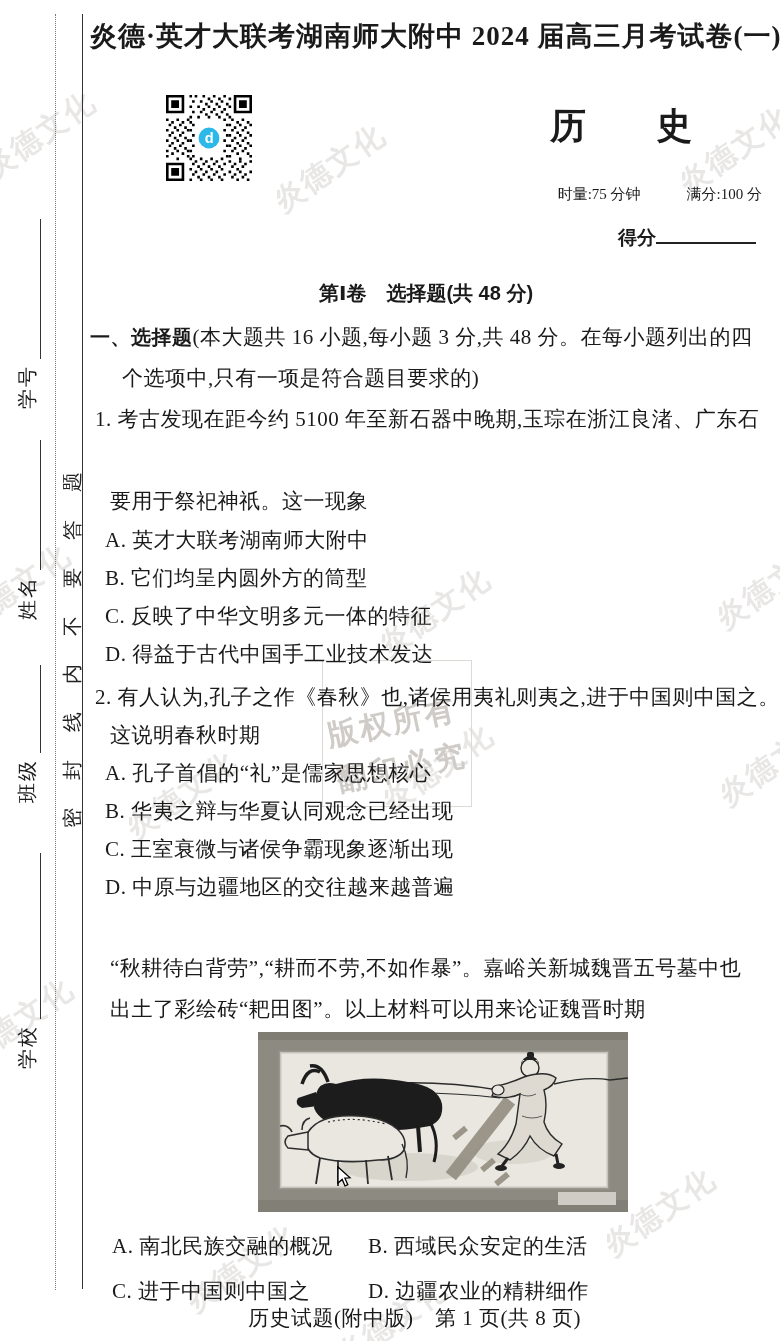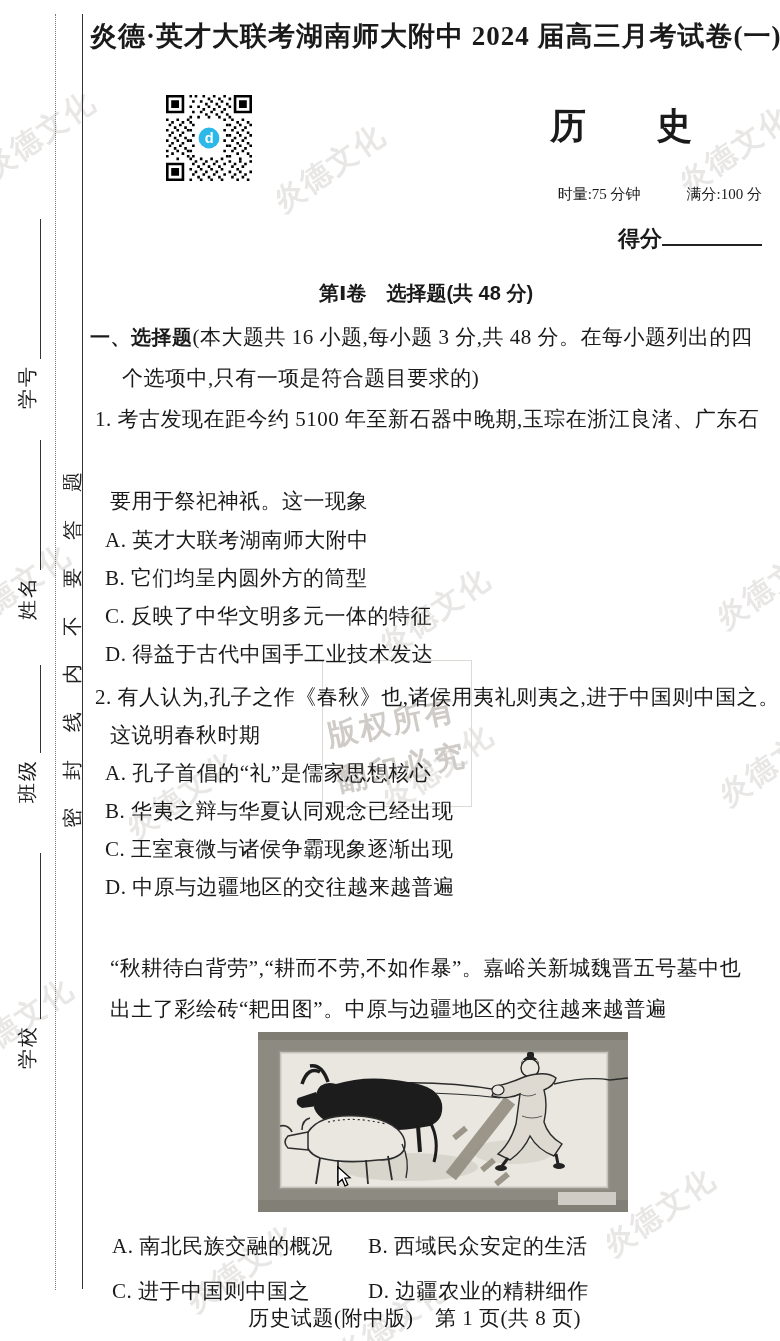--- a/index.html
+++ b/index.html
@@ -31,21 +31,21 @@
             transform:rotate(-90deg);font-size:20px;letter-spacing:28px;
             text-align:center;color:#222;z-index:1;}
 
   
   .exam-title{left:90px;top:18px;width:672px;text-align:right;font-size:27px;
               font-weight:900;letter-spacing:1px;}
   .subject{left:90px;top:102px;width:672px;text-align:right;font-size:36px;
            font-weight:bold;letter-spacing:70px;text-indent:70px;}
   .infoline{left:90px;top:185px;width:672px;text-align:right;font-size:15px;}
   .info-gap{display:inline-block;width:46px;}
-  .score{left:618px;top:224px;font-size:22px;font-weight:bold;}
+  .score{left:618px;top:224px;font-size:19px;font-weight:bold;}
   .score-line{display:inline-block;width:100px;border-bottom:2px solid #222;height:18px;}
   .section-title{left:90px;top:280px;width:672px;text-align:center;font-size:20px;
                  font-weight:bold;}
   
   .bl{position:absolute;font-size:21px;white-space:nowrap;letter-spacing:.5px;}
   .b{font-weight:bold;font-family:"Liberation Sans","DejaVu Sans",sans-serif;font-size:20px;}
   .footer{left:248px;top:1304px;font-size:21px;letter-spacing:.5px;}
 
   
   .qr{position:absolute;left:166px;top:95px;z-index:1;}
@@ -140,21 +140,21 @@
   <div class="bl" style="left:105px;top:640px">D. 得益于古代中国手工业技术发达</div>
 
   <div class="bl" style="left:95px;top:683px">2. 有人认为,孔子之作《春秋》也,诸侯用夷礼则夷之,进于中国则中国之。</div>
   <div class="bl" style="left:110px;top:721px">这说明春秋时期</div>
   <div class="bl" style="left:105px;top:759px">A. 孔子首倡的“礼”是儒家思想核心</div>
   <div class="bl" style="left:105px;top:797px">B. 华夷之辩与华夏认同观念已经出现</div>
   <div class="bl" style="left:105px;top:835px">C. 王室衰微与诸侯争霸现象逐渐出现</div>
   <div class="bl" style="left:105px;top:873px">D. 中原与边疆地区的交往越来越普遍</div>
 
   <div class="bl" style="left:110px;top:954px">“秋耕待白背劳”,“耕而不劳,不如作暴”。嘉峪关新城魏晋五号墓中也</div>
-  <div class="bl" style="left:110px;top:995px">出土了彩绘砖“耙田图”。中原与边疆地区的交往越来越普遍</div>
+  <div class="bl" style="left:110px;top:995px">出土了彩绘砖“耙田图”。以上材料可以用来论证魏晋时期</div>
 
   <svg class="painting" width="370" height="180" viewBox="0 0 370 180">
     <rect x="0" y="0" width="370" height="180" fill="#8d8a82"></rect>
     <rect x="0" y="0" width="370" height="8" fill="#7f7c74"></rect>
     <rect x="0" y="168" width="370" height="12" fill="#827f77"></rect>
     <rect x="22" y="20" width="328" height="136" fill="#e9e7e0"></rect>
     <rect x="22" y="20" width="328" height="136" fill="none" stroke="#a5a198" stroke-width="3" opacity=".5"></rect>
 
     <ellipse cx="150" cy="135" rx="70" ry="14" fill="#b9b5aa" opacity=".35"></ellipse>
     <ellipse cx="255" cy="120" rx="40" ry="12" fill="#b9b5aa" opacity=".3"></ellipse>

